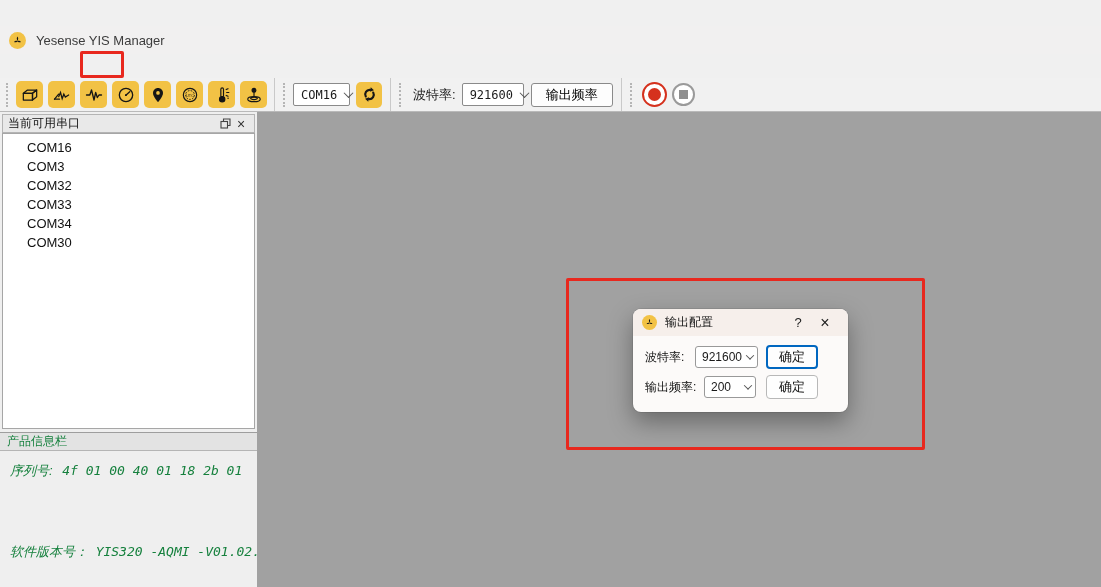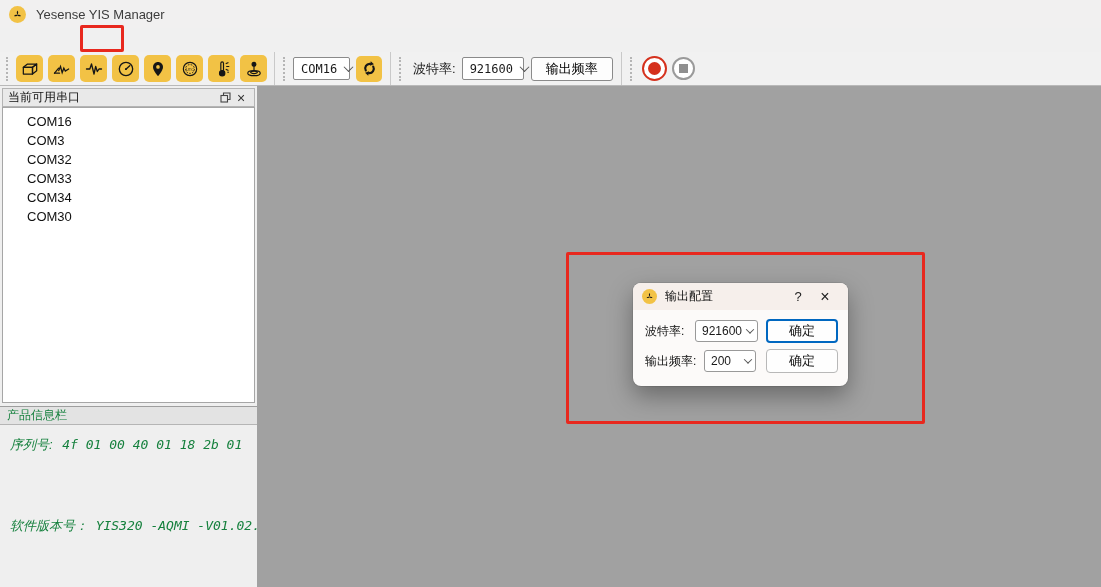--- a/index.html
+++ b/index.html
@@ -1,18 +1,18 @@
 <!DOCTYPE html>
 <html><head>
 <meta charset="utf-8">
 <style>
   * { margin:0; padding:0; box-sizing:border-box; }
   html,body { width:1101px; height:587px; }
   body { font-family:"Liberation Sans","DejaVu Sans",sans-serif; font-size:13px; color:#1a1a1a; position:relative; overflow:hidden; background:#f0f0f0; }
-  .window { position:absolute; inset:0; }
+  .window { position:absolute; inset:0;margin-top:26px; }
 
   
   .titlebar { position:absolute; left:0; top:0; width:1101px; height:28px; background:#f1f0f0; display:flex; align-items:center; padding-left:9px; }
   .logo { width:17px; height:17px; border-radius:50%; background:#f2c245; display:flex; align-items:center; justify-content:center; flex:0 0 auto; }
   .logo svg { display:block; }
   .titlebar .title { margin-left:10px; font-size:13px; color:#3c3c3c; }
 
   
   .menubar { position:absolute; left:0; top:28px; width:1101px; height:24px; background:#ffffff; display:flex; align-items:center; padding-left:10px; border-bottom:1px solid #ececec; }
   .menu-item { margin-right:14px; padding:0 5px; height:24px; line-height:24px; color:#333; cursor:default; }
@@ -53,21 +53,21 @@
   
   .dialog { position:absolute; left:633px; top:283px; width:215px; height:103px; border-radius:8px; background:#fcfaf9; box-shadow:0 10px 24px rgba(0,0,0,.35), 0 0 0 1px rgba(0,0,0,.08); overflow:hidden; z-index:5; }
   .dlg-titlebar { position:absolute; left:0; top:0; width:100%; height:27px; background:#f6efeb; display:flex; align-items:center; padding:0 9px; }
   .dlg-logo { width:15px; height:15px; border-radius:50%; background:#f2c245; display:flex; align-items:center; justify-content:center; flex:0 0 auto; }
   .dlg-title { margin-left:8px; font-size:12px; color:#111; flex:1; }
   .dlg-help { width:26px; text-align:center; font-size:13px; color:#222; cursor:pointer; }
   .dlg-close { width:28px; text-align:center; font-size:16px; color:#222; cursor:pointer; line-height:27px; }
   .dlg-label { position:absolute; font-size:12px; color:#111; }
   .dlg-combo { position:absolute; height:22px; background:#fff; border:1px solid #999; border-radius:3px; display:flex; align-items:center; padding:0 4px 0 6px; font-size:12px; cursor:pointer; }
   .dlg-combo .chev { width:6px; height:6px; border-right:1.3px solid #555; border-bottom:1.3px solid #555; transform:rotate(45deg) translate(-1px,-1px); margin-left:auto; flex:0 0 auto; }
-  .dlg-btn { position:absolute; width:72px; height:24px; background:#fefefe; border:1px solid #b8b8b8; border-radius:4px; font-size:13px; color:#111; cursor:pointer; font-family:inherit; }
+  .dlg-btn { position:absolute; width:52px; height:24px; background:#fefefe; border:1px solid #b8b8b8; border-radius:4px; font-size:13px; color:#111; cursor:pointer; font-family:inherit; }
   .dlg-btn.focused { border:2px solid #0067c0; }
 
   
   .anno { position:absolute; border:3px solid #e8281e; border-radius:2px; z-index:10; pointer-events:none; }
   .anno-menu { left:80px; top:25px; width:44px; height:27px; border-width:3px; }
   .anno-main { left:566px; top:252px; width:359px; height:172px; }
 </style>
 </head>
 <body>
 

